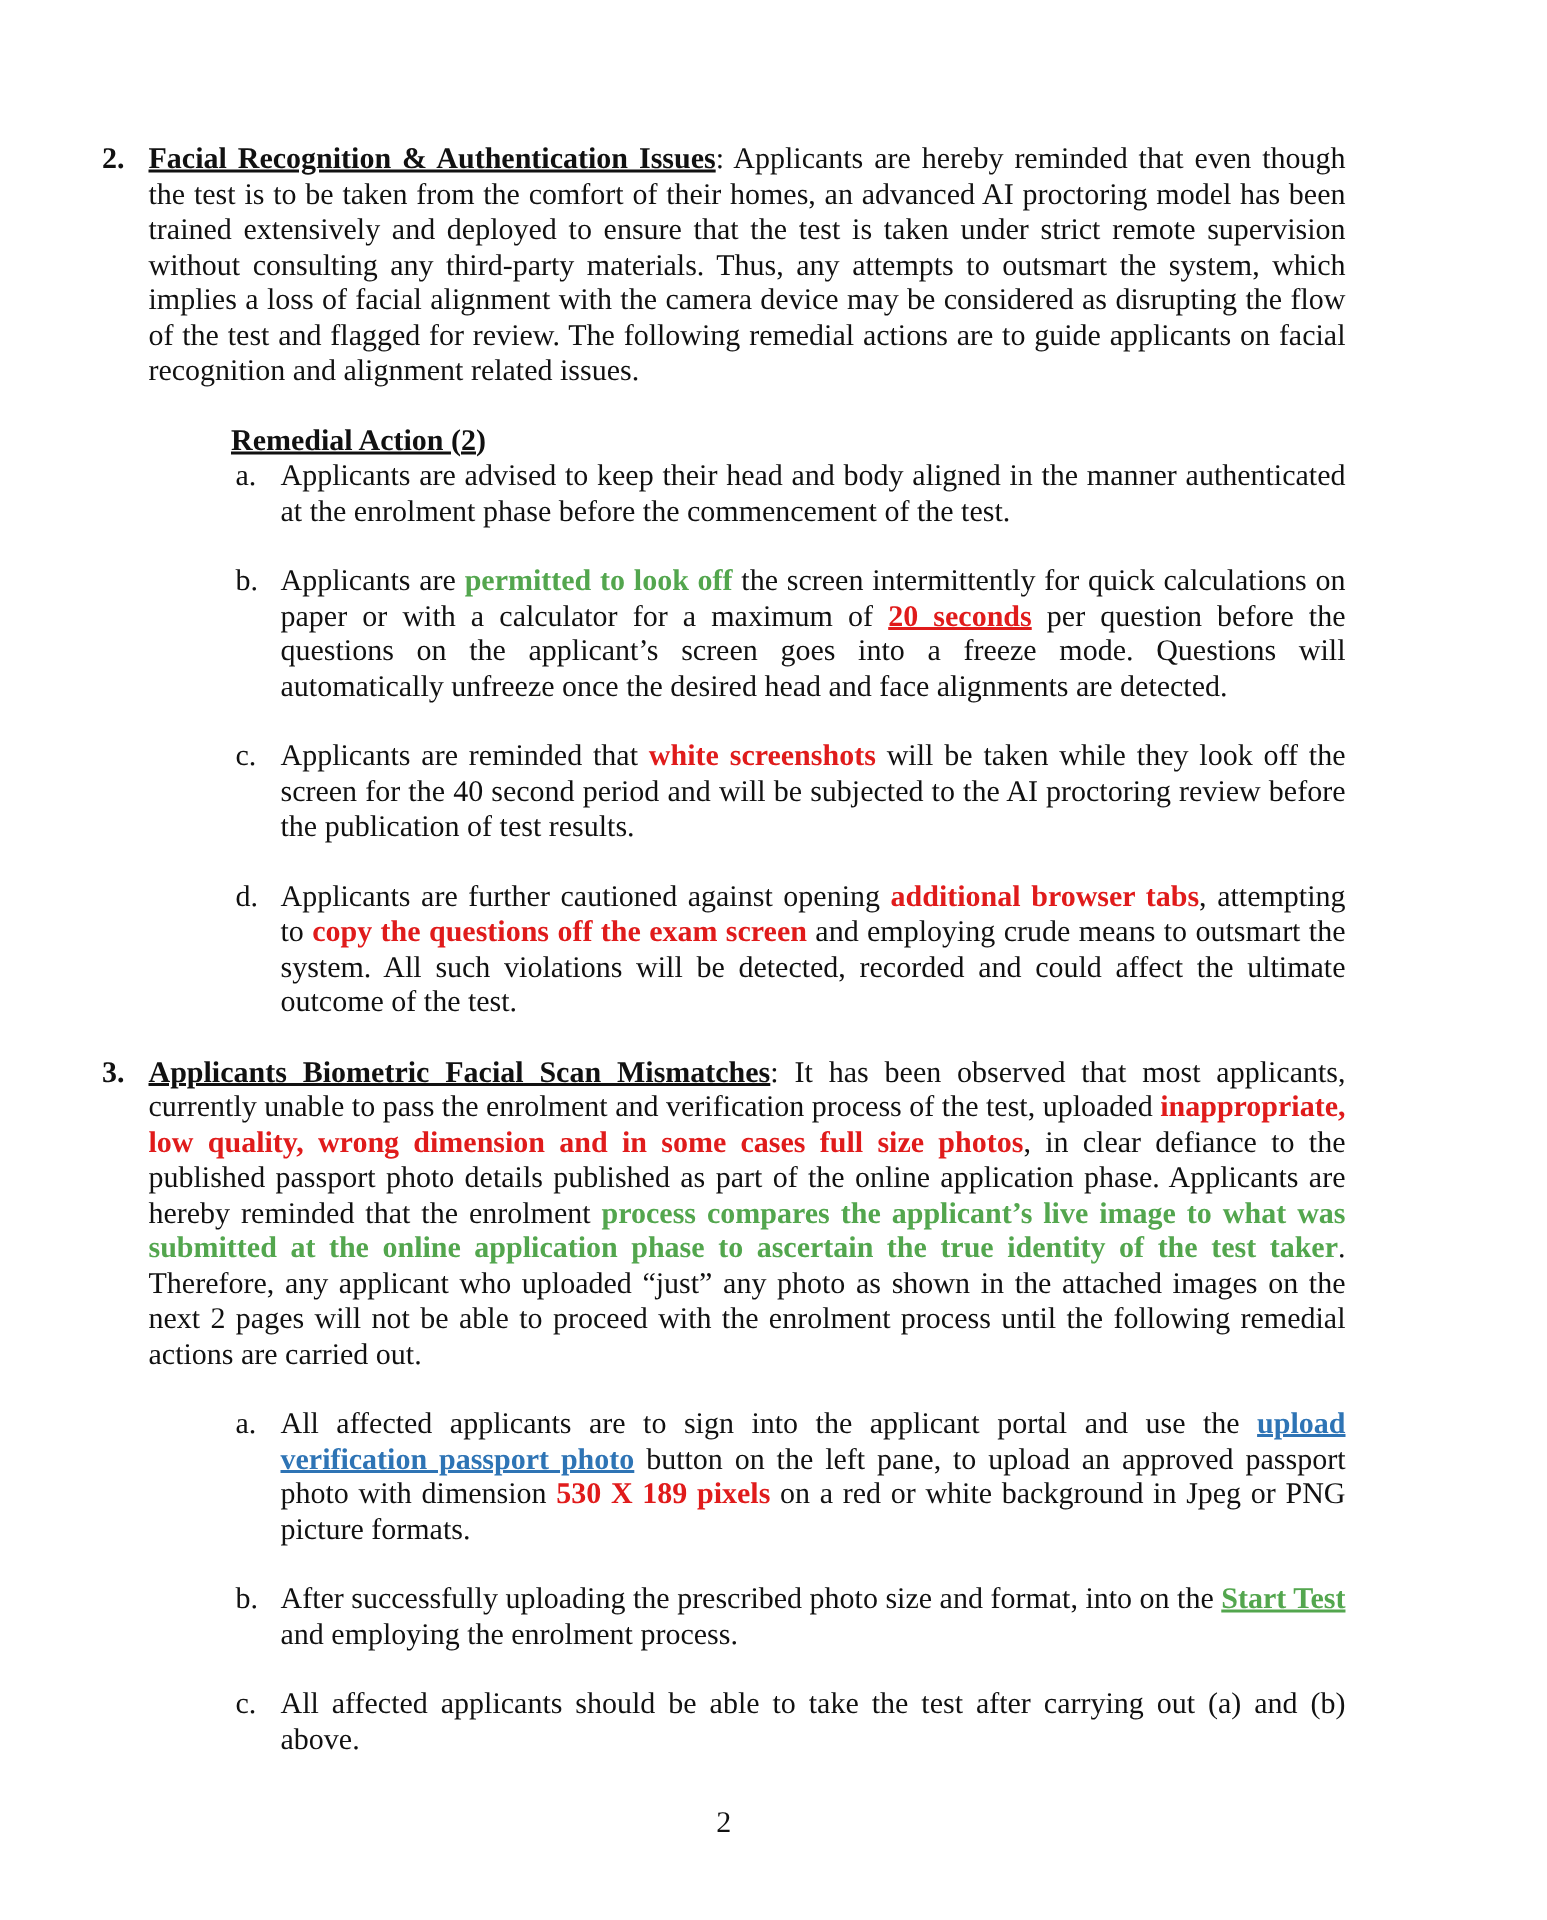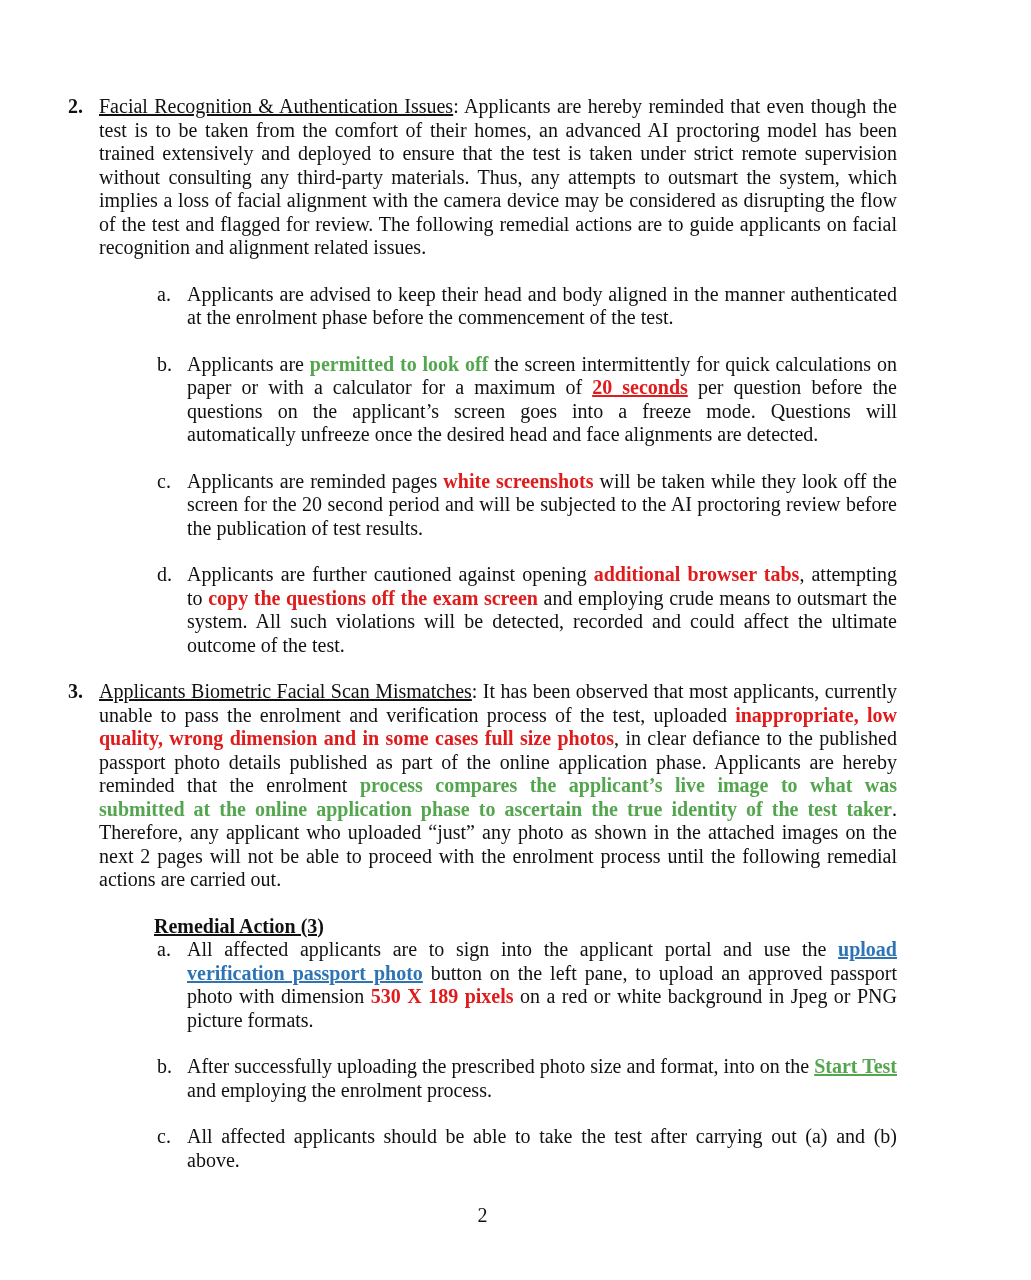--- a/index.html
+++ b/index.html
@@ -55,59 +55,59 @@
     margin: 0;
     text-align: justify;
     font-family: Liberation Serif, serif;
   }
   .page-number {
     text-align: center;
     margin-top: 32px;
   }
   
   .s-b    { font-weight: normal; }
-  .s-bu   { font-weight: normal; text-decoration: underline; }
+  .s-bu   { font-weight: bold; text-decoration: underline; }
   .s-rb   { font-weight: bold; color: var(--red); }
   .s-rbu  { font-weight: bold; color: var(--red); text-decoration: underline; }
   .s-gb   { font-weight: bold; color: var(--green); }
   .s-gbu  { font-weight: bold; color: var(--green); text-decoration: underline; cursor: pointer; }
   .s-blbu { font-weight: bold; color: var(--blue); text-decoration: underline; cursor: pointer; }
 </style>
 </head>
 <body>
 
 <div class="doc" style="--red: #E01B1B; --green: #53A64E; --blue: #2E74B5; --ink: #111111; --bg: #FFFFFF;">
   <div id="doc-body">
       <div class="section">
         <span class="num">2.</span>
         <p class="para"><span class="s-bu">Facial Recognition &amp; Authentication Issues</span><span>: Applicants are hereby reminded that even though the test is to be taken from the comfort of their homes, an advanced AI proctoring model has been trained extensively and deployed to ensure that the test is taken under strict remote supervision without consulting any third-party materials. Thus, any attempts to outsmart the system, which implies a loss of facial alignment with the camera device may be considered as disrupting the flow of the test and flagged for review. The following remedial actions are to guide applicants on facial recognition and alignment related issues.</span></p>
         <div class="remedial">
+          <div class="ra-heading">Remedial Action (2)</div>
           <div class="sub">
             <span class="letter">a.</span>
             <p class="sub-para"><span>Applicants are advised to keep their head and body aligned in the manner authenticated at the enrolment phase before the commencement of the test.</span></p>
           </div>
           <div class="sub">
             <span class="letter">b.</span>
             <p class="sub-para"><span>Applicants are </span><span class="s-gb">permitted to look off</span><span> the screen intermittently for quick calculations on paper or with a calculator for a maximum of </span><span class="s-rbu">20 seconds</span><span> per question before the questions on the applicant’s screen goes into a freeze mode. Questions will automatically unfreeze once the desired head and face alignments are detected.</span></p>
           </div>
           <div class="sub">
             <span class="letter">c.</span>
-            <p class="sub-para"><span>Applicants are reminded pages </span><span class="s-rb">white screenshots</span><span> will be taken while they look off the screen for the 20 second period and will be subjected to the AI proctoring review before the publication of test results.</span></p>
+            <p class="sub-para"><span>Applicants are reminded that </span><span class="s-rb">white screenshots</span><span> will be taken while they look off the screen for the 40 second period and will be subjected to the AI proctoring review before the publication of test results.</span></p>
           </div>
           <div class="sub">
             <span class="letter">d.</span>
             <p class="sub-para"><span>Applicants are further cautioned against opening </span><span class="s-rb">additional browser tabs</span><span>, attempting to </span><span class="s-rb">copy the questions off the exam screen</span><span> and employing crude means to outsmart the system. All such violations will be detected, recorded and could affect the ultimate outcome of the test.</span></p>
           </div>
         </div>
       </div>
       <div class="section">
         <span class="num">3.</span>
         <p class="para"><span class="s-bu">Applicants Biometric Facial Scan Mismatches</span><span>: It has been observed that most applicants, currently unable to pass the enrolment and verification process of the test, uploaded </span><span class="s-rb">inappropriate, low quality, wrong dimension and in some cases full size photos</span><span>, in clear defiance to the published passport photo details published as part of the online application phase. Applicants are hereby reminded that the enrolment </span><span class="s-gb">process compares the applicant’s live image to what was submitted at the online application phase to ascertain the true identity of the test taker</span><span>. Therefore, any applicant who uploaded </span><span class="s-b">“just”</span><span> any photo as shown in the attached images on the next 2 pages will not be able to proceed with the enrolment process until the following remedial actions are carried out.</span></p>
         <div class="remedial">
-          <div class="ra-heading">Remedial Action (3)</div>
           <div class="sub">
             <span class="letter">a.</span>
             <p class="sub-para"><span>All affected applicants are to sign into the applicant portal and use the </span><span class="s-blbu">upload verification passport photo</span><span> button on the left pane, to upload an approved passport photo with dimension </span><span class="s-rb">530 X 189 pixels</span><span> on a red or white background in Jpeg or PNG picture formats.</span></p>
           </div>
           <div class="sub">
             <span class="letter">b.</span>
             <p class="sub-para"><span>After successfully uploading the prescribed photo size and format, into on the </span><span class="s-gbu">Start Test</span><span> and employing the enrolment process.</span></p>
           </div>
           <div class="sub">
             <span class="letter">c.</span>

